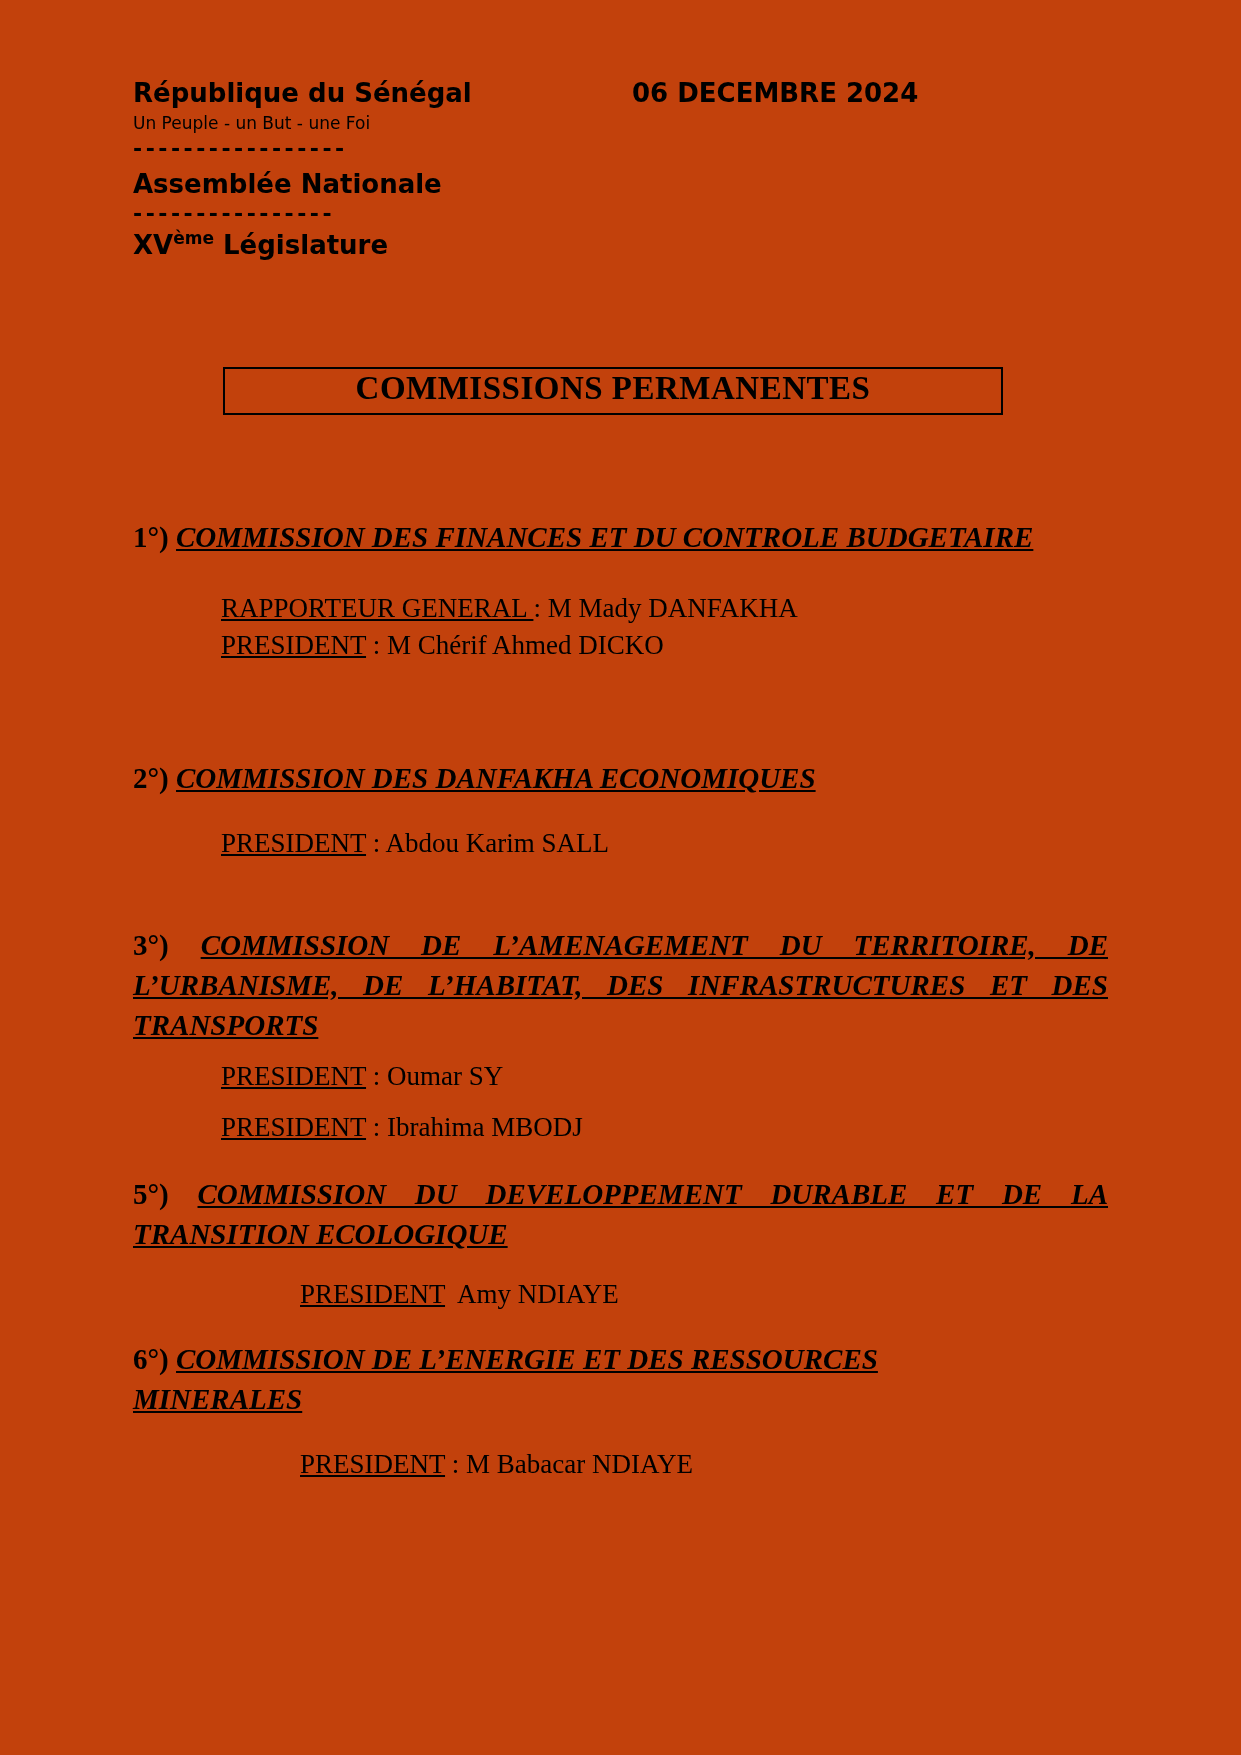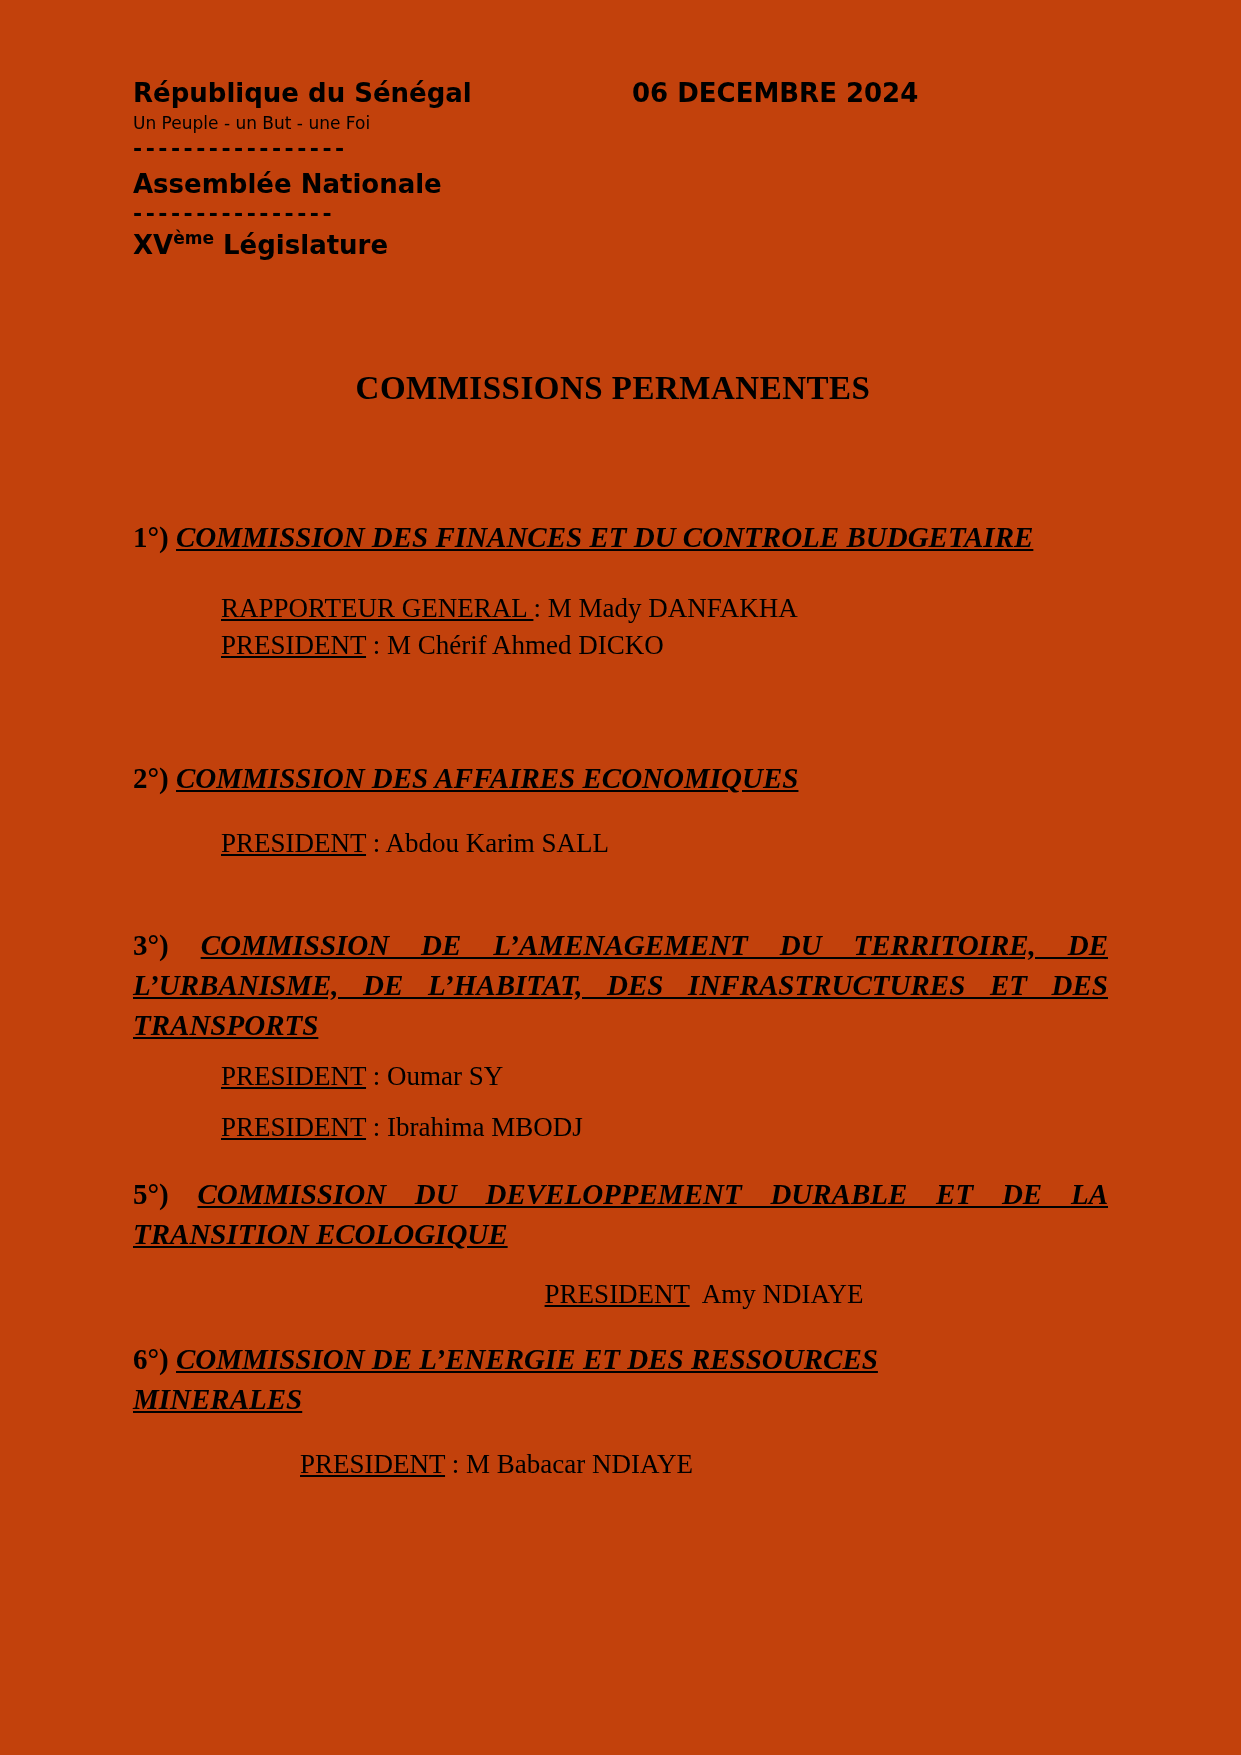--- a/index.html
+++ b/index.html
@@ -23,21 +23,21 @@
   .dashes { font-size: 22px; font-weight: bold; line-height: 14px; margin-top: 8px; letter-spacing: 3.5px; white-space: pre; }
   .institution { font-size: 26px; font-weight: bold; line-height: 30px; margin-top: 13px; }
   .legislature { font-size: 26px; font-weight: bold; line-height: 34px; }
   .legislature sup { font-size: 17px; }
 
   
   .title-box {
     margin-top: 105px;
     margin-left: 90px;
     width: 780px;
-    border: 2px solid #c2410c;
+    border: 2px solid #000000;
     box-sizing: border-box;
     text-align: center;
     padding: 1px 0 6px 0;
   }
   .title-text { font-size: 33px; font-weight: bold; letter-spacing: 0.5px; }
 
   
   .c-heading { margin: 0; font-size: 29px; font-weight: bold; line-height: 40px; }
   .h-line { white-space: normal; }
   .h-line.jl { text-align: justify; text-align-last: justify; }
@@ -53,21 +53,21 @@
   
   .mt-h1 { margin-top: 102px; }
   .mt-o1 { margin-top: 33px; }
   .mt-h2 { margin-top: 94px; }
   .mt-o2 { margin-top: 27px; }
   .mt-h3 { margin-top: 63px; }
   .mt-o3 { margin-top: 13px; }
   .mt-h4 { margin-top: 33px; }
   .mt-o4 { margin-top: 14px; }
   .mt-h5 { margin-top: 28px; }
-  .mt-o5 { margin-top: 22px; text-align: center; }
+  .mt-o5 { margin-top: 22px; }
   .mt-h6 { margin-top: 26px; }
   .mt-o6 { margin-top: 27px; }
 </style>
 </head>
 <body>
 
 <div class="page">
 
   <header class="doc-header">
     <div class="h-row">
@@ -90,21 +90,21 @@
       <div class="h-line"><span class="h-num">1°)</span> <span class="u">COMMISSION DES FINANCES ET DU CONTROLE BUDGETAIRE</span></div>
     </h2>
     <div class="officers indent1 mt-o1">
       <div class="officer-line"><span class="o-label">RAPPORTEUR GENERAL </span><span class="o-sep">: </span><span class="o-name">M Mady DANFAKHA</span></div>
       <div class="officer-line"><span class="o-label">PRESIDENT</span><span class="o-sep"> : </span><span class="o-name">M Chérif Ahmed DICKO</span></div>
     </div>
   </section>
 
   <section>
     <h2 class="c-heading mt-h2">
-      <div class="h-line"><span class="h-num">2°)</span> <span class="u">COMMISSION DES AFFAIRES ECONOMIQUES</span></div>
+      <div class="h-line"><span class="h-num">2°)</span> <span class="u">COMMISSION DES DANFAKHA ECONOMIQUES</span></div>
     </h2>
     <div class="officers indent1 mt-o2">
       <div class="officer-line"><span class="o-label">PRESIDENT</span><span class="o-sep"> : </span><span class="o-name">Abdou Karim SALL</span></div>
     </div>
   </section>
 
   <section>
     <h2 class="c-heading mt-h3">
       <div class="h-line jl"><span class="h-num">3°)</span> <span class="u">COMMISSION DE L’AMENAGEMENT DU TERRITOIRE, DE</span></div>
       <div class="h-line jl"><span class="u">L’URBANISME, DE L’HABITAT, DES INFRASTRUCTURES ET DES</span></div>

